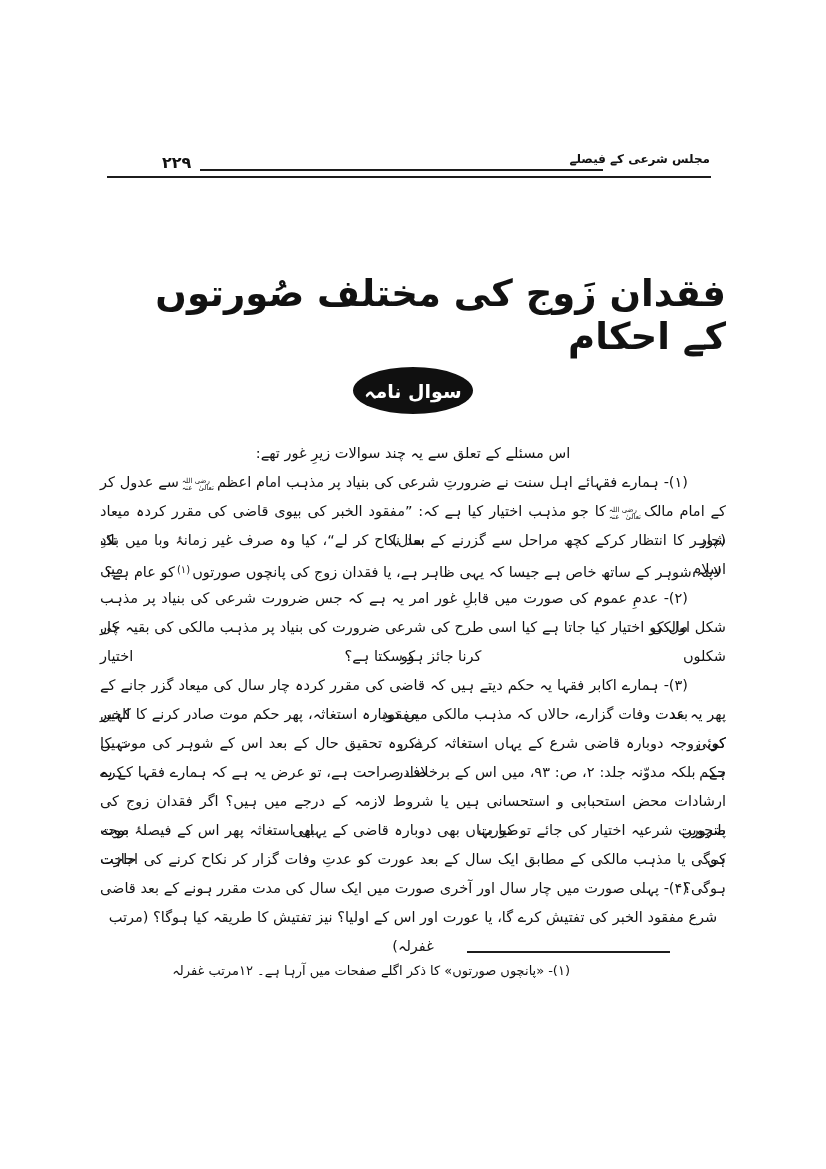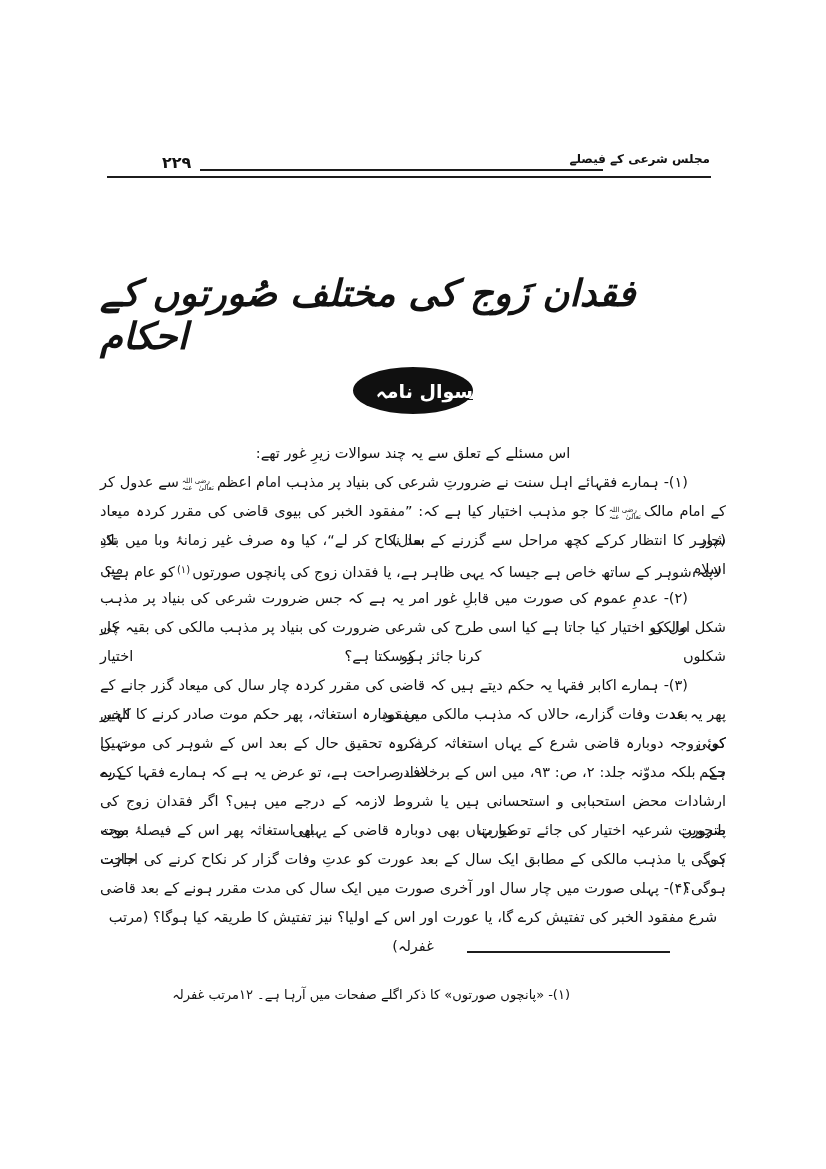--- a/index.html
+++ b/index.html
@@ -20,30 +20,29 @@
   }
   .hdr-pageno{
     position:absolute;top:153px;left:162px;
     font-size:16px;font-weight:bold;
   }
   .hdr-rule-1{position:absolute;top:169px;left:200px;width:403px;height:2px;background:#1c1c1c;}
   .hdr-rule-2{position:absolute;top:176px;left:107px;width:604px;height:2px;background:#1c1c1c;}
   
   .main-title{
     position:absolute;top:272px;left:100px;width:626px;
-    direction:rtl;text-align:left;
+    direction:rtl;text-align:right;
     font-size:37px;font-weight:bold;
     letter-spacing:-0.5px;
-    font-style:italic;
   }
   
   .badge{
     position:absolute;top:367px;left:50%;transform:translateX(-50%);
     width:120px;height:47px;background:#101010;border-radius:50%;
-    display:flex;align-items:center;justify-content:flex-end;text-decoration:underline;
+    display:flex;align-items:center;justify-content:center;text-decoration:underline;
   }
   .badge span{
     direction:rtl;color:#ffffff;font-size:19px;font-weight:bold;
   }
   
   .body-text{
     position:absolute;top:439px;left:100px;width:626px;
     direction:rtl;font-size:14.5px;line-height:29px;
   }
   .line{height:29px;overflow:visible;}
@@ -55,21 +54,21 @@
     font-size:7px;line-height:7.5px;
     text-align:left;vertical-align:-3px;
     margin:0 3px;white-space:normal;
   }
   .supref{font-size:10px;vertical-align:4px;margin:0 2px;}
   
   .fn-sep{position:absolute;top:951px;left:467px;width:203px;height:2px;background:#1c1c1c;}
   .footnote{
     position:absolute;top:958px;right:256px;
     direction:rtl;text-align:right;
-    font-size:13px;line-height:26px;margin-top:24px;
+    font-size:13px;line-height:26px;
   }
   .fn-marker{margin-left:4px;}
 </style>
 </head>
 <body>
 
 <div class="page">
 
   <div class="hdr-title">مجلس شرعی کے فیصلے</div>
   <div class="hdr-pageno">۲۲۹</div>

